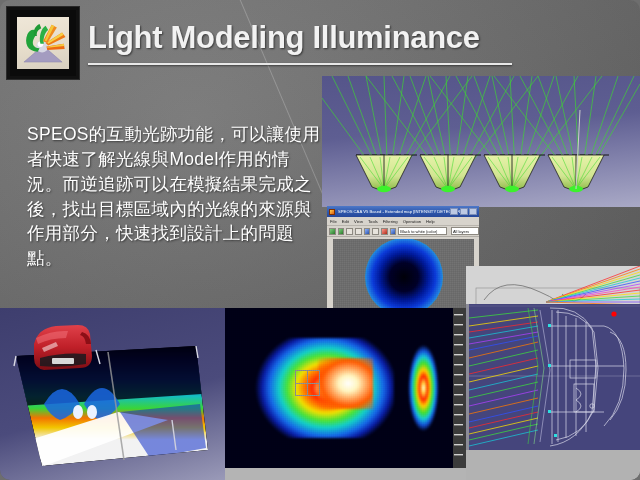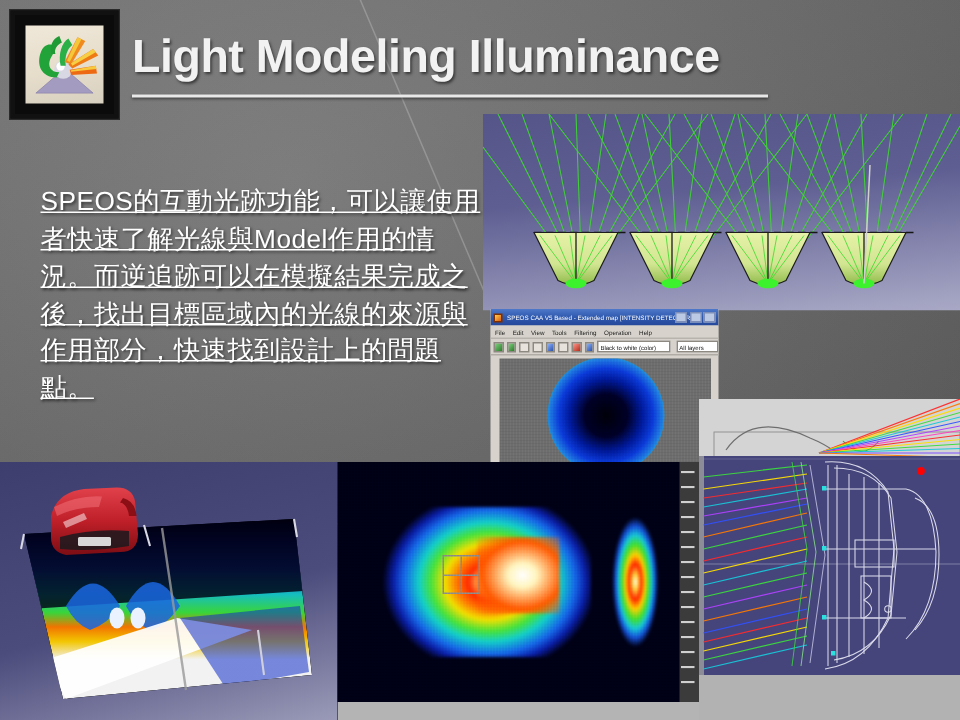--- a/index.html
+++ b/index.html
@@ -10,20 +10,21 @@
     background:#6e6e6e;
     position:relative;
   }
 
   
   #slide {
     position:absolute; inset:0;
     background:
       linear-gradient(160deg, #797979 0%, #717171 35%, #676767 70%, #606060 100%);
     overflow:hidden;
+    border-radius:10px;
   }
   
   #diag1 {
     position:absolute;
     left:227px; top:-30px;
     width:1px; height:420px;
     background:rgba(255,255,255,0.22);
     transform:rotate(-23deg);
     transform-origin:top center;
     pointer-events:none;
@@ -87,21 +88,20 @@
   }
   #bodytext {
     position:absolute; left:27px; top:122px;
     width:295px;
     font-size:17.5px;
     line-height:1.42;
     color:#ffffff;
     letter-spacing:0.3px;
     text-shadow:1px 1px 2px rgba(0,0,0,0.55);
     word-break:break-all;
-    text-decoration:underline;
   }
 
   
   .pic { position:absolute; overflow:hidden; }
 
   
   #pic-rays { left:322px; top:76px; width:318px; height:131px; }
   #pic-rays .bg {
     position:absolute; inset:0;
     background:linear-gradient(175deg,#55558a 0%,#5e5e92 40%,#8e8eb4 78%,#a9a9c6 100%);

